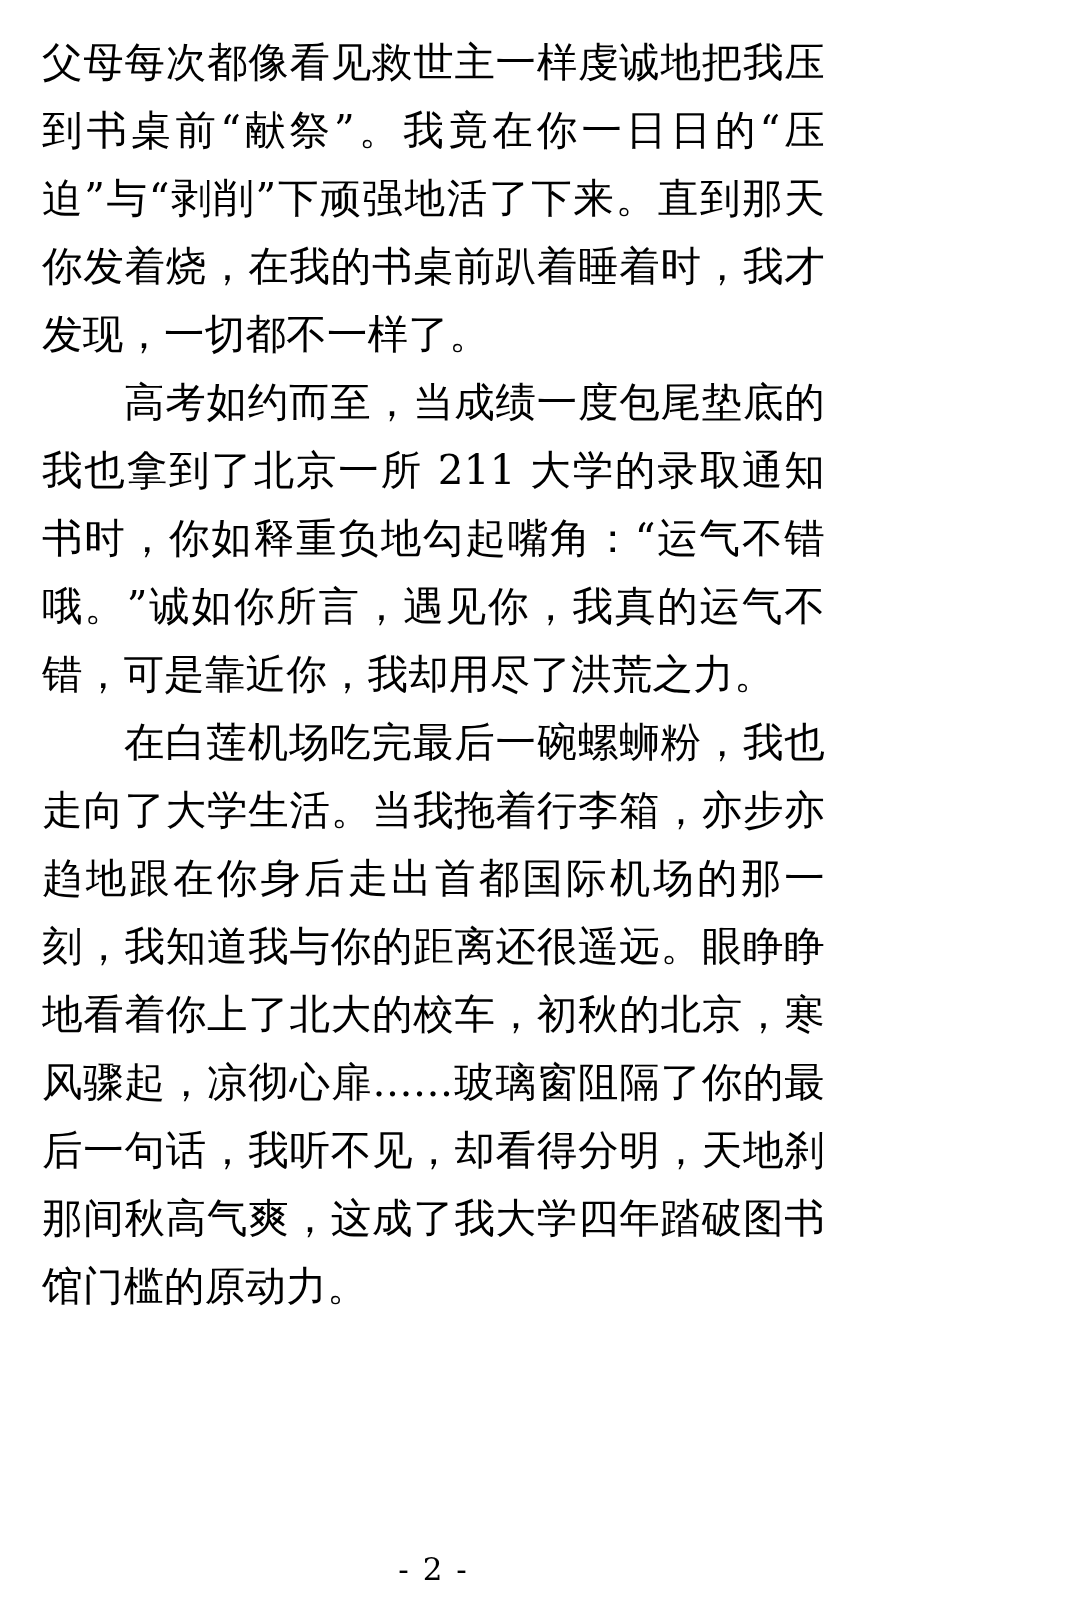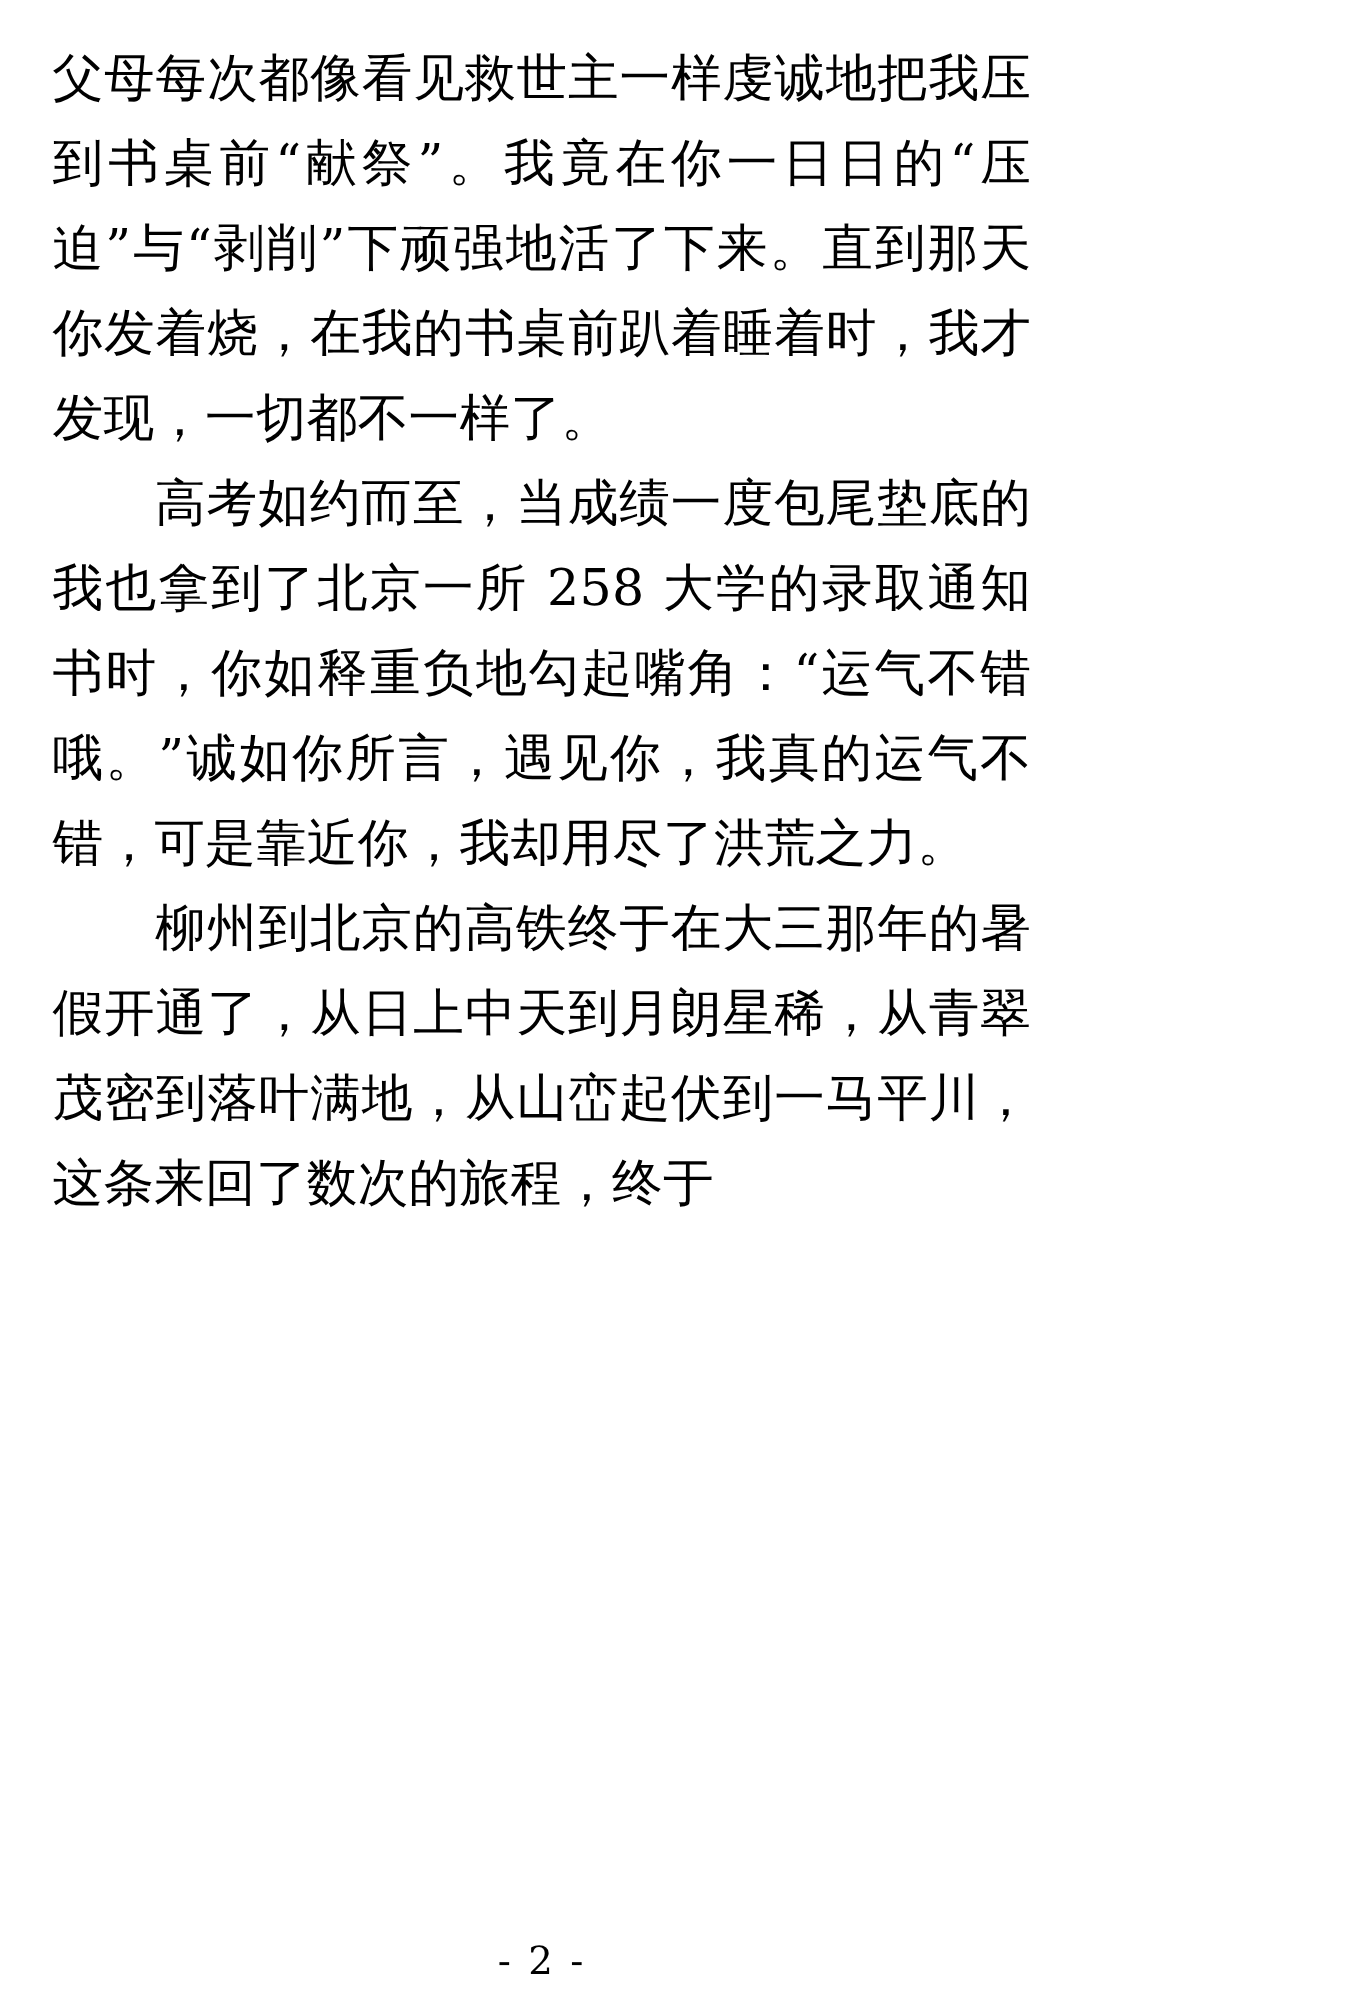--- a/index.html
+++ b/index.html
@@ -50,19 +50,19 @@
     font-family: "DejaVu Serif", "Liberation Serif", serif;
   }
 </style>
 </head>
 <body>
 
 <div class="page">
 
   <div class="body-text">
     <p class="para">父母每次都像看见救世主一样虔诚地把我压到书桌前“献祭”。我竟在你一日日的“压迫”与“剥削”下顽强地活了下来。直到那天你发着烧，在我的书桌前趴着睡着时，我才发现，一切都不一样了。</p>
-    <p class="para indent">高考如约而至，当成绩一度包尾垫底的我也拿到了北京一所 258 大学的录取通知书时，你如释重负地勾起嘴角：“运气不错哦。”诚如你所言，遇见你，我真的运气不错，可是靠近你，我却用尽了洪荒之力。</p>
-    <p class="para indent">柳州到北京的高铁终于在大三那年的暑假开通了，从日上中天到月朗星稀，从青翠茂密到落叶满地，从山峦起伏到一马平川，这条来回了数次的旅程，终于</p>
+    <p class="para indent">高考如约而至，当成绩一度包尾垫底的我也拿到了北京一所 211 大学的录取通知书时，你如释重负地勾起嘴角：“运气不错哦。”诚如你所言，遇见你，我真的运气不错，可是靠近你，我却用尽了洪荒之力。</p>
+    <p class="para indent">在白莲机场吃完最后一碗螺蛳粉，我也走向了大学生活。当我拖着行李箱，亦步亦趋地跟在你身后走出首都国际机场的那一刻，我知道我与你的距离还很遥远。眼睁睁地看着你上了北大的校车，初秋的北京，寒风骤起，凉彻心扉……玻璃窗阻隔了你的最后一句话，我听不见，却看得分明，天地刹那间秋高气爽，这成了我大学四年踏破图书馆门槛的原动力。</p>
   </div>
 
   <div class="footer">- 2 -</div>
 
 </div>
 
 </body></html>

